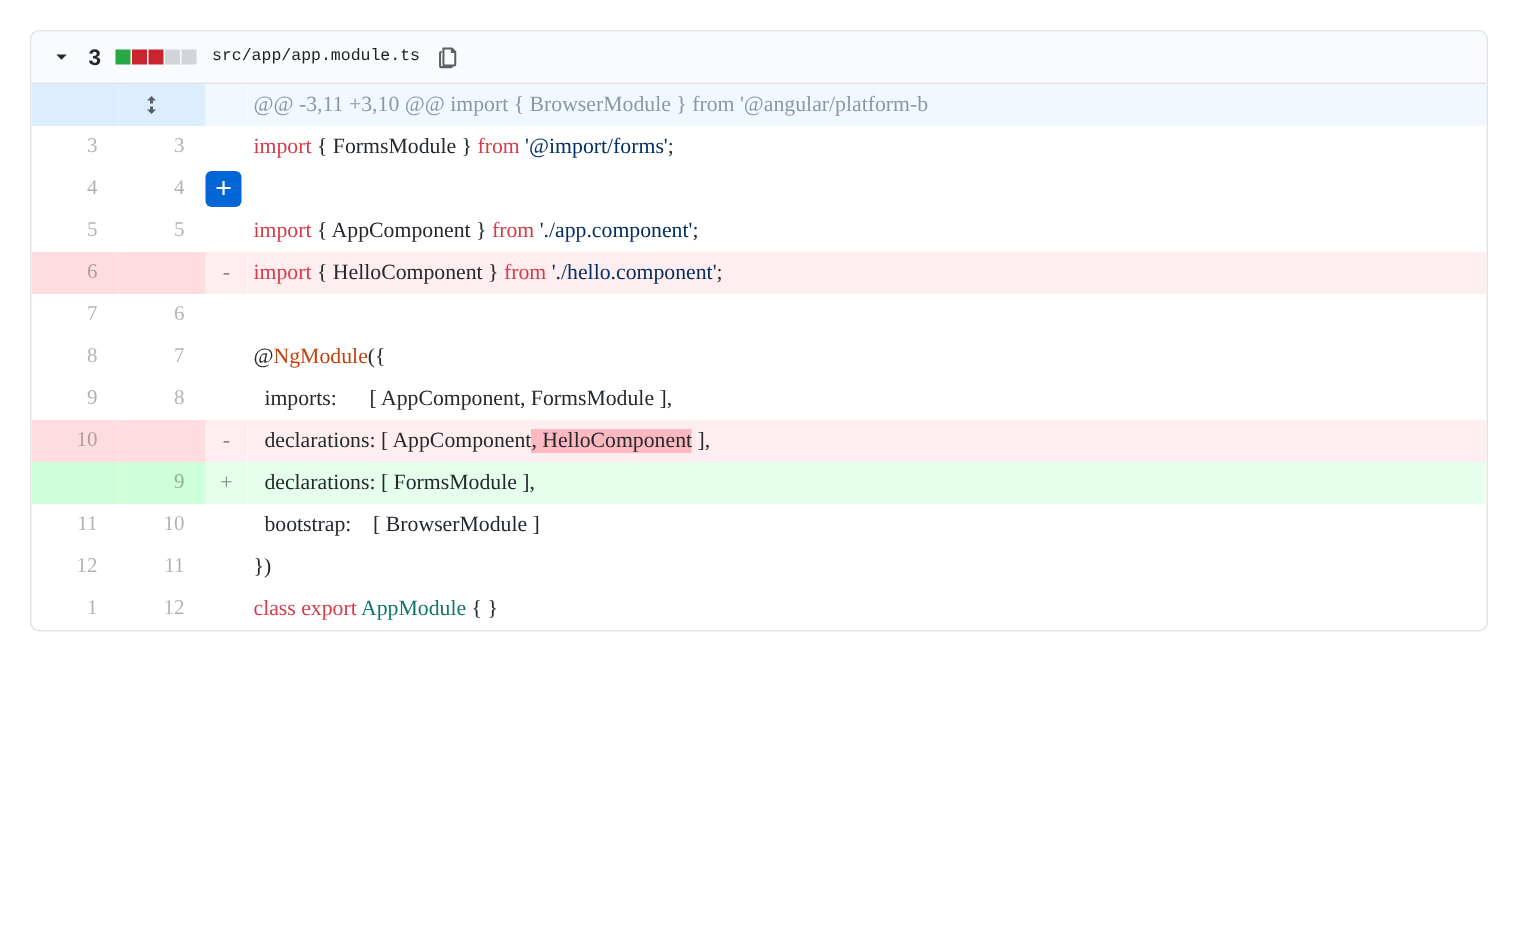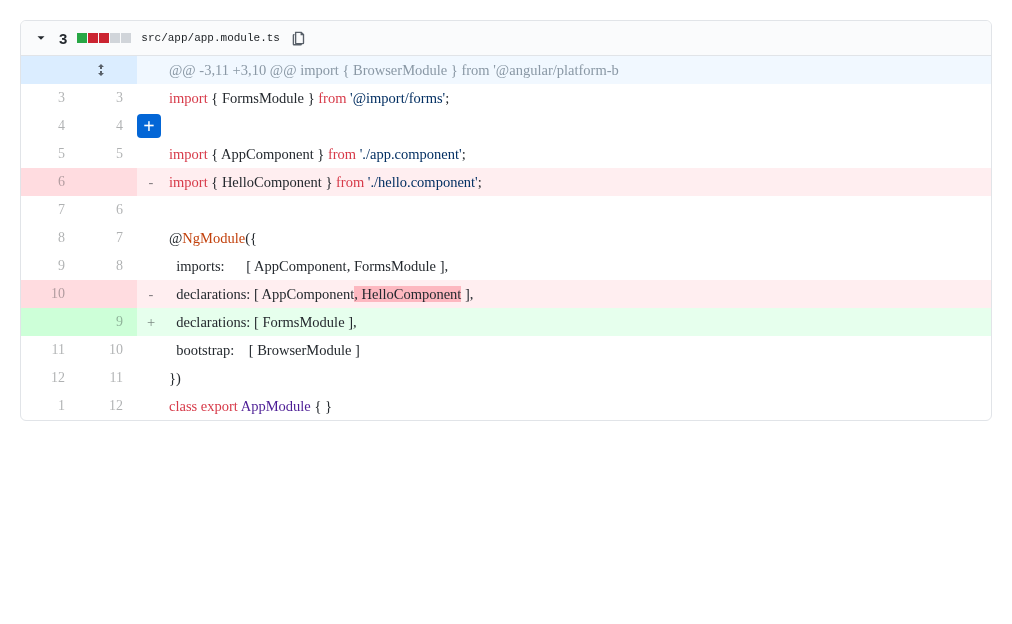--- a/index.html
+++ b/index.html
@@ -110,21 +110,21 @@
     height: 28px;
     color: #586069;
   }
   .row-del td { background: #ffeef0; }
   .row-del .col-old, .row-del .col-new { background: #ffdce0; }
   .row-add td { background: #e6ffed; }
   .row-add .col-old, .row-add .col-new { background: #cdffd8; }
   .tok-kw { color: #d73a49; }
   .tok-str { color: #032f62; }
   .tok-dec { color: #c2410c; }
-  .tok-cls { color: #4c1d95; }
+  .tok-cls { color: #0f766e; }
   .inline-del { background: #fdb8c0; }
   .add-comment {
     position: absolute;
     left: 0;
     top: 2px;
     width: 24px;
     height: 24px;
     background: #0366d6;
     border-radius: 4px;
     display: flex;

